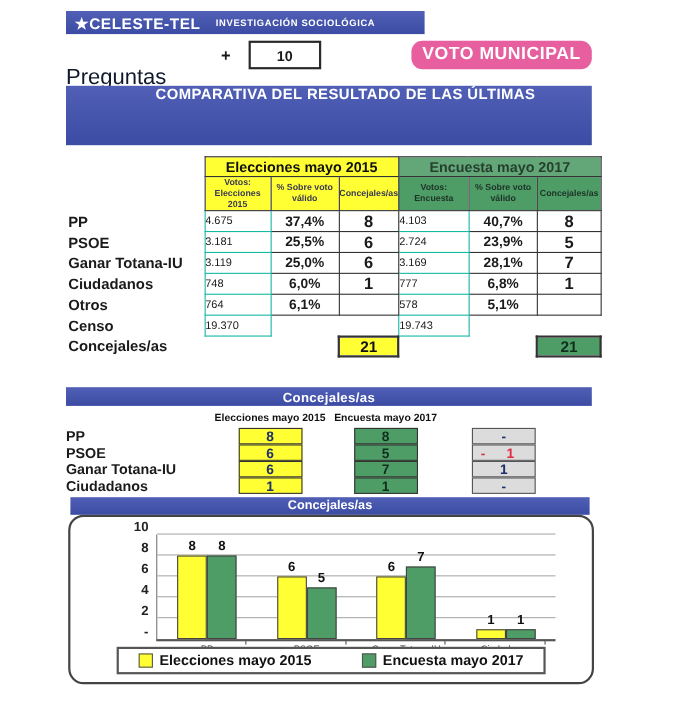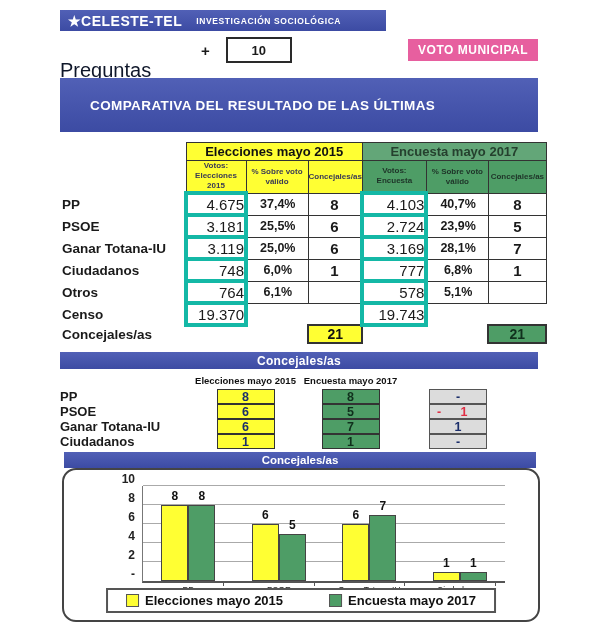--- a/index.html
+++ b/index.html
@@ -13,44 +13,44 @@
   .logo{font-weight:bold;font-size:14px;letter-spacing:.5px;white-space:nowrap;}
   .tagline{font-size:8.5px;font-weight:bold;margin-left:14px;letter-spacing:.6px;white-space:nowrap;}
 
   
   .preguntas-row{position:absolute;left:60px;top:36px;width:478px;height:28px;
     display:flex;align-items:center;}
   .preguntas-label{font-size:20px;color:#0f172a;width:125px;margin-top:40px;}
   .qbox{border:2px solid #2a2a2a;width:62px;height:22px;display:flex;align-items:center;
     justify-content:center;font-weight:bold;font-size:13px;background:#fff;}
   .plus{font-weight:bold;font-size:15px;margin:0 16px;}
-  .badge{margin-left:auto;background:#e75f9f;color:#fff;font-weight:bold;font-size:12px;
-    padding:4px 10px;letter-spacing:.5px;}
+  .badge{margin-left:auto;background:#e75f9f;color:#fff;font-weight:bold;font-size:16px;
+    padding:4px 10px;letter-spacing:.5px;border-radius:10px;}
 
   
   .title-banner{position:absolute;left:60px;top:78px;width:478px;height:54px;
     background:linear-gradient(180deg,#5160b6,#3c4ba3);color:#fff;font-weight:bold;
-    font-size:13.5px;letter-spacing:.4px;display:flex;flex-direction:column;
+    font-size:13.5px;letter-spacing:.4px;display:flex;
     justify-content:center;gap:7px;padding-left:30px;box-sizing:border-box;}
 
   
   .main-table{position:absolute;left:60px;top:142px;border-collapse:collapse;table-layout:fixed;}
   .main-table td,.main-table th{padding:0;overflow:hidden;}
   .group-y{background:#ffff33;border:1px solid #333;font-size:13px;font-weight:bold;
     height:17px;color:#111;}
   .group-g{background:#63a678;border:1px solid #333;font-size:13px;font-weight:bold;
     height:17px;color:#25402e;}
   .sub{font-size:8px;font-weight:bold;line-height:1.25;white-space:pre-line;
     text-align:center;height:26px;border:1px solid #333;vertical-align:middle;}
   .sub-y{background:#ffff33;color:#3a3a55;}
   .sub-g{background:#4e9d66;color:#1e3328;}
   .main-table td.blank{border:none;background:transparent;}
   .main-table td.rowlabel{border:none;font-weight:bold;font-size:13.5px;text-align:left;
     padding-left:2px;white-space:nowrap;}
-  .main-table td.votes{border:4px solid #14b8a6;font-size:15px;text-align:right;height:18px;}
+  .main-table td.votes{border:1px solid #14b8a6;font-size:10px;text-align:left;height:18px;}
   .main-table td.pct{border:1px solid #333;font-size:12.5px;font-weight:bold;text-align:center;}
   .main-table td.conc{border:1px solid #333;font-size:15px;font-weight:bold;text-align:center;}
   .main-table td.total-y{background:#ffff33;border:2px solid #333;font-size:14px;
     font-weight:bold;text-align:center;color:#111;}
   .main-table td.total-g{background:#4e9d66;border:2px solid #333;font-size:14px;
     font-weight:bold;text-align:center;color:#10301d;}
   .red{color:#e02f45 !important;}
 
   
   .c-banner{position:absolute;left:60px;top:352px;width:478px;height:17px;

